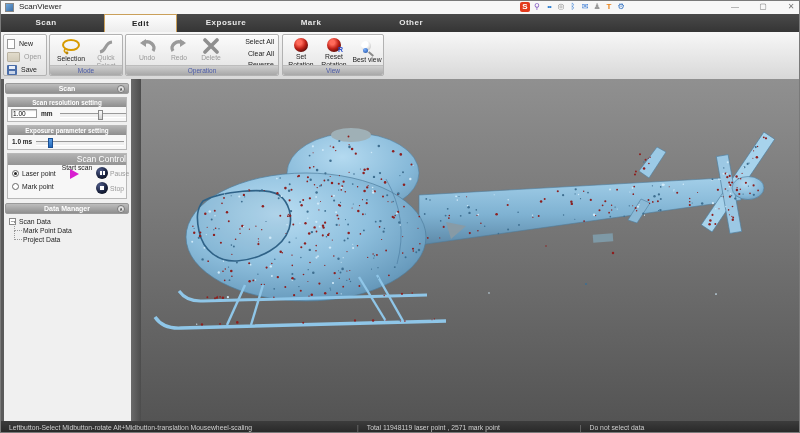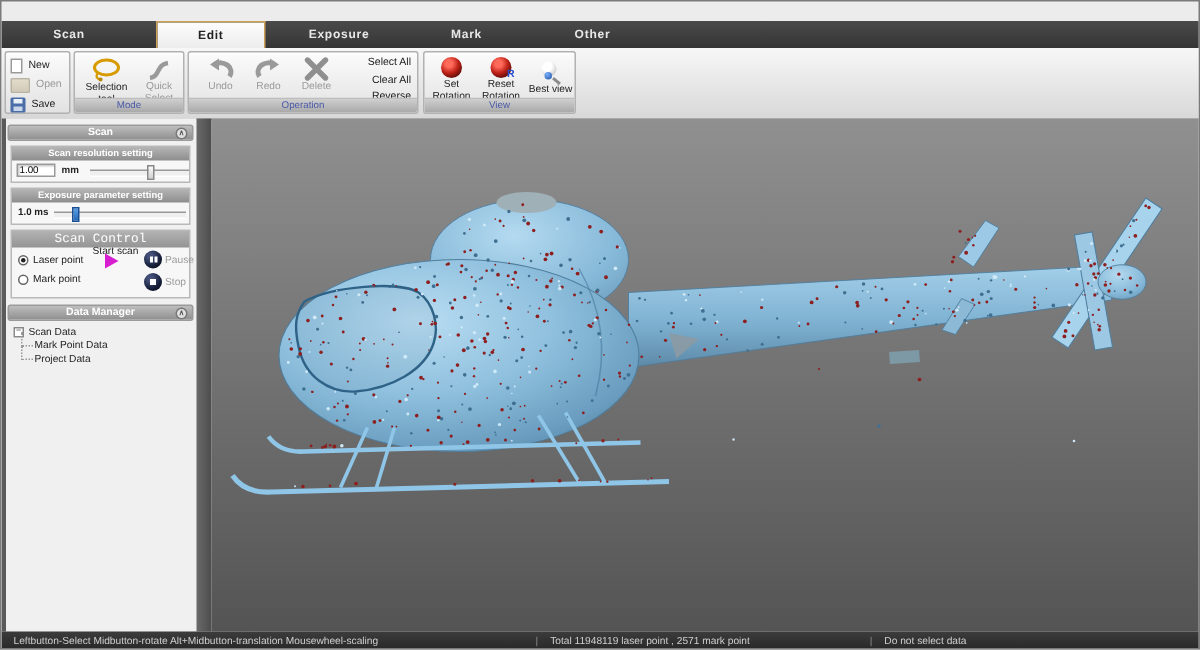--- a/index.html
+++ b/index.html
@@ -56,22 +56,22 @@
             background:#e0e0e0;font-size:5px;line-height:7px;text-align:center;color:#555;box-sizing:border-box;}
   .sbox{position:relative;margin:3px 4px 0 3px;background:#f7f7f7;border:1px solid #b8b8b8;box-sizing:border-box;}
   .sboxhead{height:9px;background:linear-gradient(#b5b5b5,#8d8d8d);color:#fff;font-size:6.3px;font-weight:bold;text-align:center;line-height:9px;}
   .srow{position:relative;height:14px;}
   .sinput{position:absolute;left:3px;top:2px;width:26px;height:9px;font-size:6.5px;border:1px solid #999;
           box-shadow:inset 1px 1px 1px #ccc;background:#fff;padding:0 1px;box-sizing:border-box;font-family:"Liberation Sans",sans-serif;}
   .slabel{position:absolute;font-size:6.5px;font-weight:bold;color:#222;top:3px;}
   .strack{position:absolute;top:6px;height:3px;background:#efefef;border-top:1px solid #999;border-bottom:1px solid #fff;}
   .shandle{position:absolute;top:-4px;width:5px;height:10px;background:linear-gradient(#fafafa,#d0d0d0);border:1px solid #888;box-sizing:border-box;}
   .shandle.blue{background:linear-gradient(#5aa0e8,#2468b8);border-color:#1a4f94;}
-  .ctl-head{height:11px;background:linear-gradient(#b2b2b2,#949494);color:#fff;font-size:8.5px;text-align:center;
-            line-height:11px;font-family:Liberation Mono, monospace;}
+  .ctl-head{height:11px;background:linear-gradient(#b2b2b2,#949494);color:#fff;font-size:8.5px;text-align:right;
+            line-height:11px;font-family:Liberation Sans, sans-serif;}
   .radio-row{position:absolute;display:flex;align-items:center;gap:3px;font-size:6.8px;color:#222;}
   .radio{width:7px;height:7px;border-radius:50%;border:1px solid #666;background:#fff;position:relative;box-sizing:border-box;}
   .radio.checked::after{content:"";position:absolute;left:1px;top:1px;width:3px;height:3px;border-radius:50%;background:#222;}
   .startbtn{position:absolute;left:52px;top:10px;width:34px;text-align:center;font-size:6.8px;color:#222;line-height:1.1;}
   .starticon{width:21px;height:21px;margin:0 auto 1px;border-radius:50%;
      background:radial-gradient(circle at 35% 30%,#7a7aff 10%,#2525c8 45%,#00004e 90%);position:relative;}
   .starticon::after{content:"";position:absolute;left:8px;top:5px;border-left:9px solid #d81fd0;border-top:5.5px solid transparent;border-bottom:5.5px solid transparent;}
   .smallctl{position:absolute;left:88px;display:flex;align-items:center;gap:2px;font-size:6.8px;color:#9a9a9a;}
   .sphere{width:12px;height:12px;border-radius:50%;background:radial-gradient(circle at 35% 30%,#44507a 15%,#1a2340 55%,#05070f 95%);position:relative;}
   .sphere.pause::after{content:"";position:absolute;left:4px;top:4px;width:1.5px;height:4px;background:#fff;box-shadow:3px 0 0 #fff;}
@@ -91,27 +91,47 @@
   .statusbar .div{color:#8a8a8a;}
   .sec.hint{width:340px;} .sec.totals{width:205px;}
   
   svg.iglyph{display:block;margin:0 auto;}
 </style>
 </head>
 <body>
 
 <div id="app">
 
+  <div class="titlebar">
+    <span class="appicon"></span>
+    <span class="apptitle">ScanViewer</span>
+    <div class="tray">
+      <span class="ticon t0">S</span>
+      <span class="ticon t1">⚲</span>
+      <span class="ticon t2">••</span>
+      <span class="ticon t3">◎</span>
+      <span class="ticon t4">ᛒ</span>
+      <span class="ticon t5">✉</span>
+      <span class="ticon t6">♟</span>
+      <span class="ticon t7">T</span>
+      <span class="ticon t8">⚙</span>
+    </div>
+    <div class="wincontrols">
+      <span class="winbtn">—</span>
+      <span class="winbtn">▢</span>
+      <span class="winbtn">✕</span>
+    </div>
+  </div>
 
   <div class="tabbar">
     <span class="tab" style="left:16px;width:58px;">Scan</span>
     <span class="tab active" style="left:103px;width:73px;text-align:center;">Edit</span>
     <span class="tab" style="left:192px;width:66px;">Exposure</span>
     <span class="tab" style="left:284px;width:52px;">Mark</span>
-    <span class="tab" style="left:366px;width:56px;">Other</span>
+    <span class="tab" style="left:366px;width:56px;text-align:right;">Other</span>
   </div>
 
   <div class="ribbon">
 
     <div class="rgroup" style="left:2px;width:44px;">
       <div class="filebtn" style="top:2px;">
         <span class="icon-page"></span>
         <span>New</span>
       </div>
       <div class="filebtn disabled" style="top:15px;">

